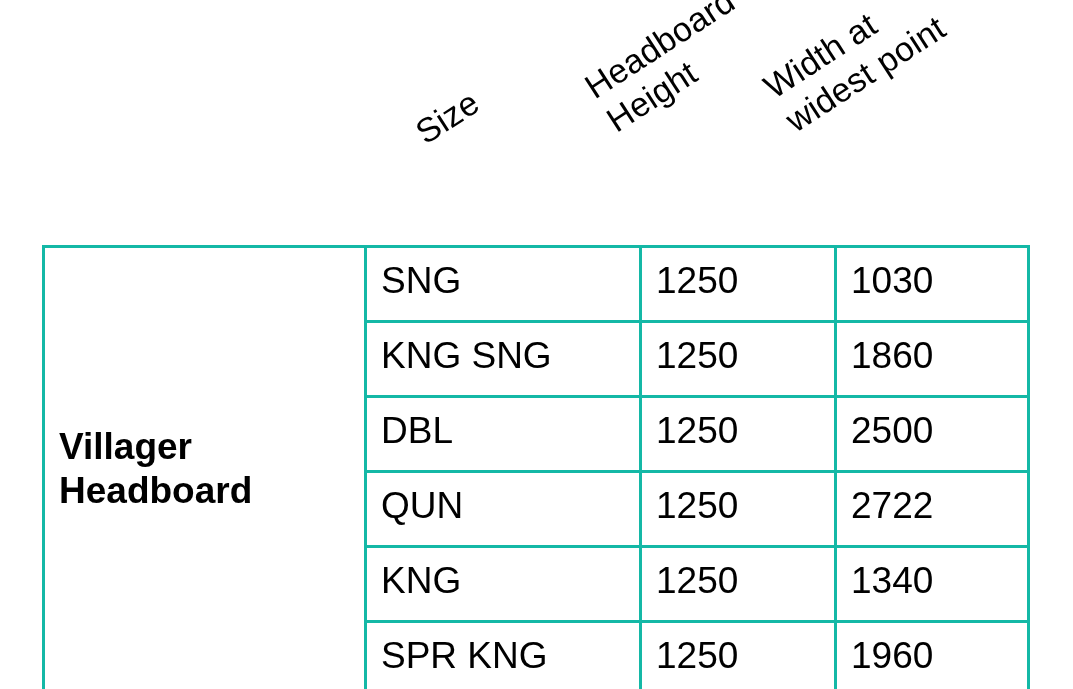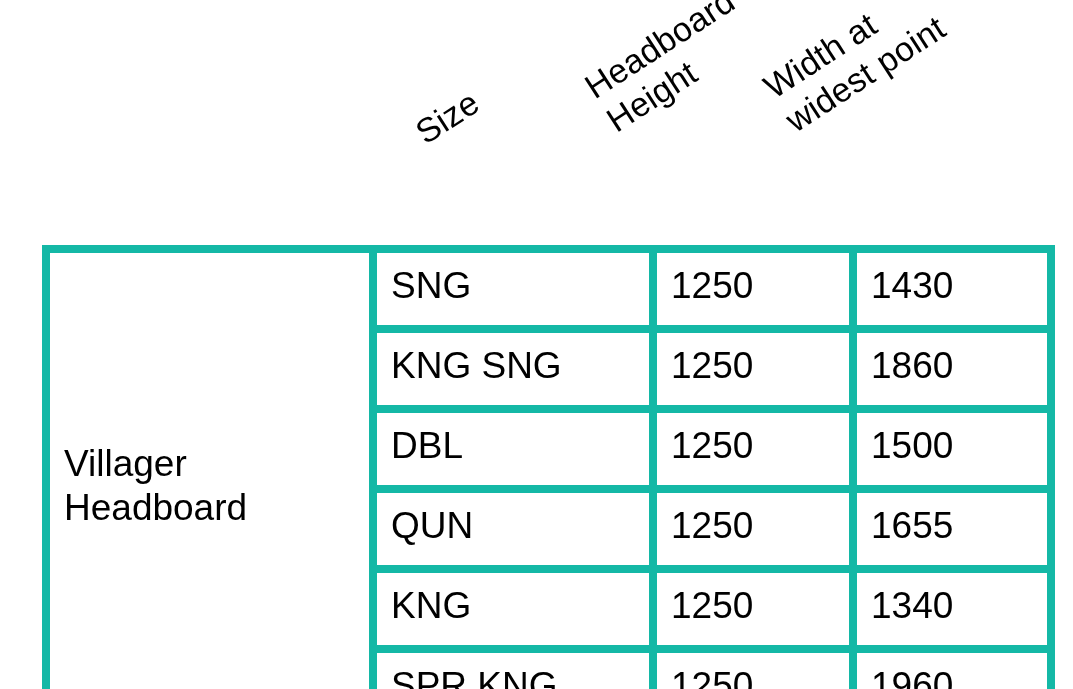--- a/index.html
+++ b/index.html
@@ -61,21 +61,21 @@
   table.specs {
     position: absolute;
     left: 42px;
     top: 245px;
     border-collapse: collapse;
     table-layout: fixed;
     width: 917px;
     background: #fff;
   }
   table.specs td {
-    border: 8px solid #14b8a6;
+    border: 3px solid #14b8a6;
     font-size: 37px;
     line-height: 1.18;
     padding: 4px 0 10px 14px;
     height: 58px;
     vertical-align: middle;
     color: #000;
     font-weight: 400;
   }
   td.product {
     width: 305px;
@@ -84,20 +84,21 @@
     font-size: 37px;
     line-height: 1.28;
   }
   td.c-size   { width: 258px; }
   td.c-height { width: 178px; }
   td.c-width  { width: 176px; }
 
   .product-name {
     display: block;
     white-space: pre-line;
+    font-weight: bold;
   }
 </style>
 </head>
 <body>
 
 <div id="sheet">
 
   <div class="headers">
     <div class="col-head ch-size">Size</div>
     <div class="col-head ch-height">Headboard
@@ -108,36 +109,36 @@
 
   <table class="specs">
     <tbody>
       <tr>
         <td class="product" rowspan="6">
           <span class="product-name">Villager
 Headboard</span>
         </td>
         <td class="c-size">SNG</td>
         <td class="c-height">1250</td>
-        <td class="c-width">1430</td>
+        <td class="c-width">1030</td>
       </tr>
       <tr>
         <td class="c-size">KNG SNG</td>
         <td class="c-height">1250</td>
         <td class="c-width">1860</td>
       </tr>
       <tr>
         <td class="c-size">DBL</td>
         <td class="c-height">1250</td>
-        <td class="c-width">1500</td>
+        <td class="c-width">2500</td>
       </tr>
       <tr>
         <td class="c-size">QUN</td>
         <td class="c-height">1250</td>
-        <td class="c-width">1655</td>
+        <td class="c-width">2722</td>
       </tr>
       <tr>
         <td class="c-size">KNG</td>
         <td class="c-height">1250</td>
         <td class="c-width">1340</td>
       </tr>
       <tr>
         <td class="c-size">SPR KNG</td>
         <td class="c-height">1250</td>
         <td class="c-width">1960</td>

